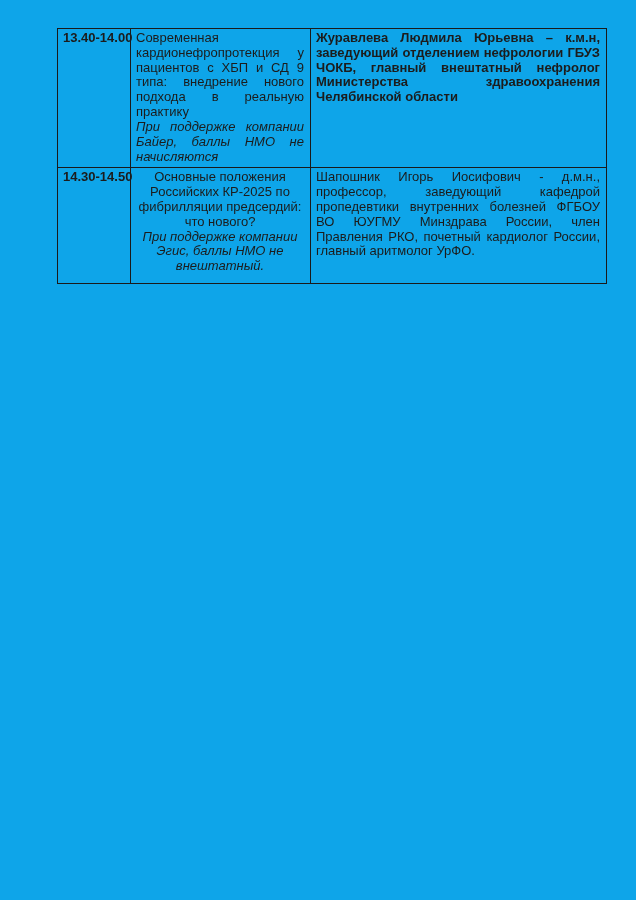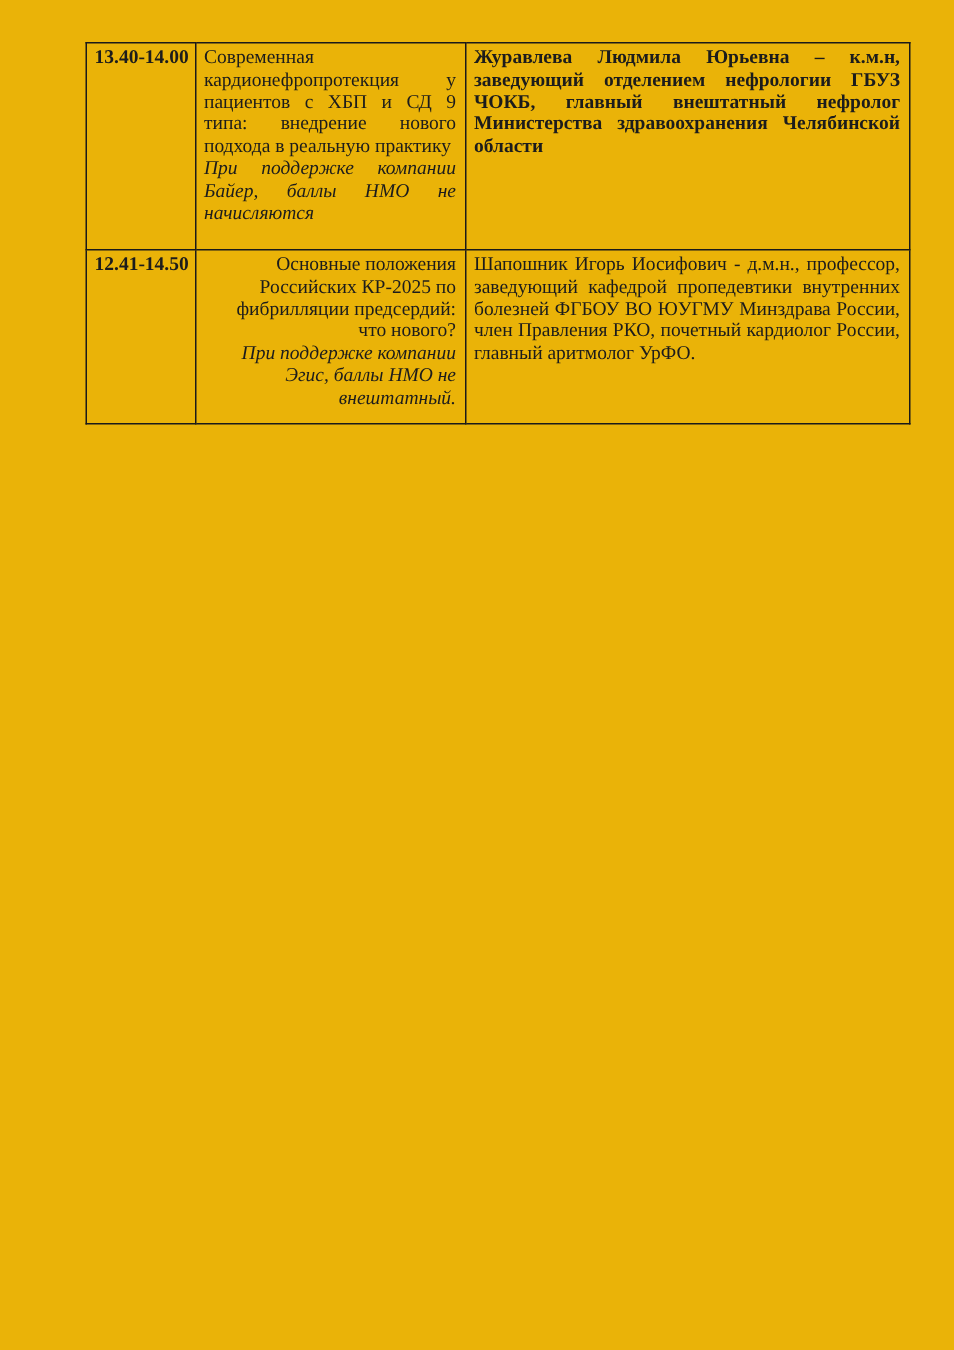--- a/index.html
+++ b/index.html
@@ -4,23 +4,23 @@
 <style>
   html, body {
     margin: 0;
     padding: 0;
     background: #ffffff;
   }
   .page {
     position: relative;
     width: 636px;
     height: 900px;
-    background: #eab308;
+    background: #0ea5e9;
     overflow: hidden;
-    font-family: Liberation Serif, serif;
+    font-family: Liberation Sans, sans-serif;
     color: #1c1c1c;
   }
   table.schedule {
     position: absolute;
     left: 57px;
     top: 28px;
     width: 549px;
     border-collapse: collapse;
     table-layout: fixed;
     font-size: 13px;
@@ -42,21 +42,21 @@
 
   .time-text {
     font-weight: bold;
     white-space: nowrap;
   }
   .justify {
     text-align: justify;
     text-align-last: left;
   }
   .left {
-    text-align: right;
+    text-align: center;
   }
   .note {
     font-style: italic;
   }
   .bold {
     font-weight: bold;
   }
 </style>
 </head>
 <body>
@@ -79,21 +79,21 @@
           <div class="note justify">При поддержке компании Байер, баллы НМО не начисляются</div>
         </td>
         <td>
           <div class="bold justify">Журавлева Людмила Юрьевна – к.м.н, заведующий отделением нефрологии ГБУЗ ЧОКБ, главный внештатный нефролог Министерства здравоохранения Челябинской области</div>
         </td>
       </tr>
 
 
       <tr class="row-3">
         <td>
-          <span class="time-text">12.41-14.50</span>
+          <span class="time-text">14.30-14.50</span>
         </td>
         <td>
           <div class="left">Основные положения Российских КР-2025 по фибрилляции предсердий: что нового?</div>
           <div class="note left">При поддержке компании Эгис, баллы НМО не внештатный.</div>
         </td>
         <td>
           <div class="justify">Шапошник Игорь Иосифович - д.м.н., профессор, заведующий кафедрой пропедевтики внутренних болезней ФГБОУ ВО ЮУГМУ Минздрава России, член Правления РКО, почетный кардиолог России, главный аритмолог УрФО.</div>
         </td>
       </tr>
 

